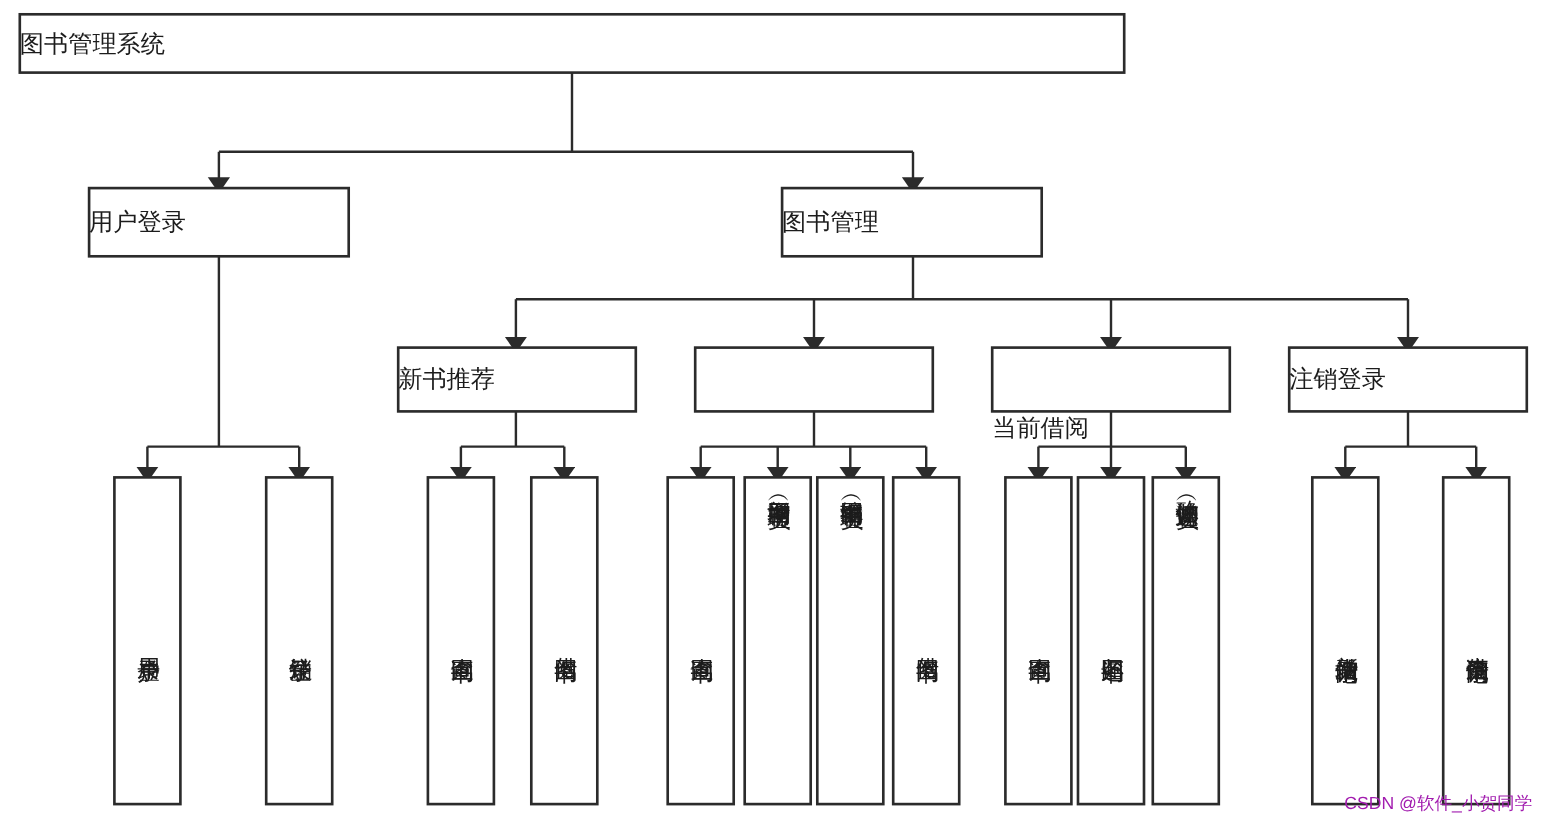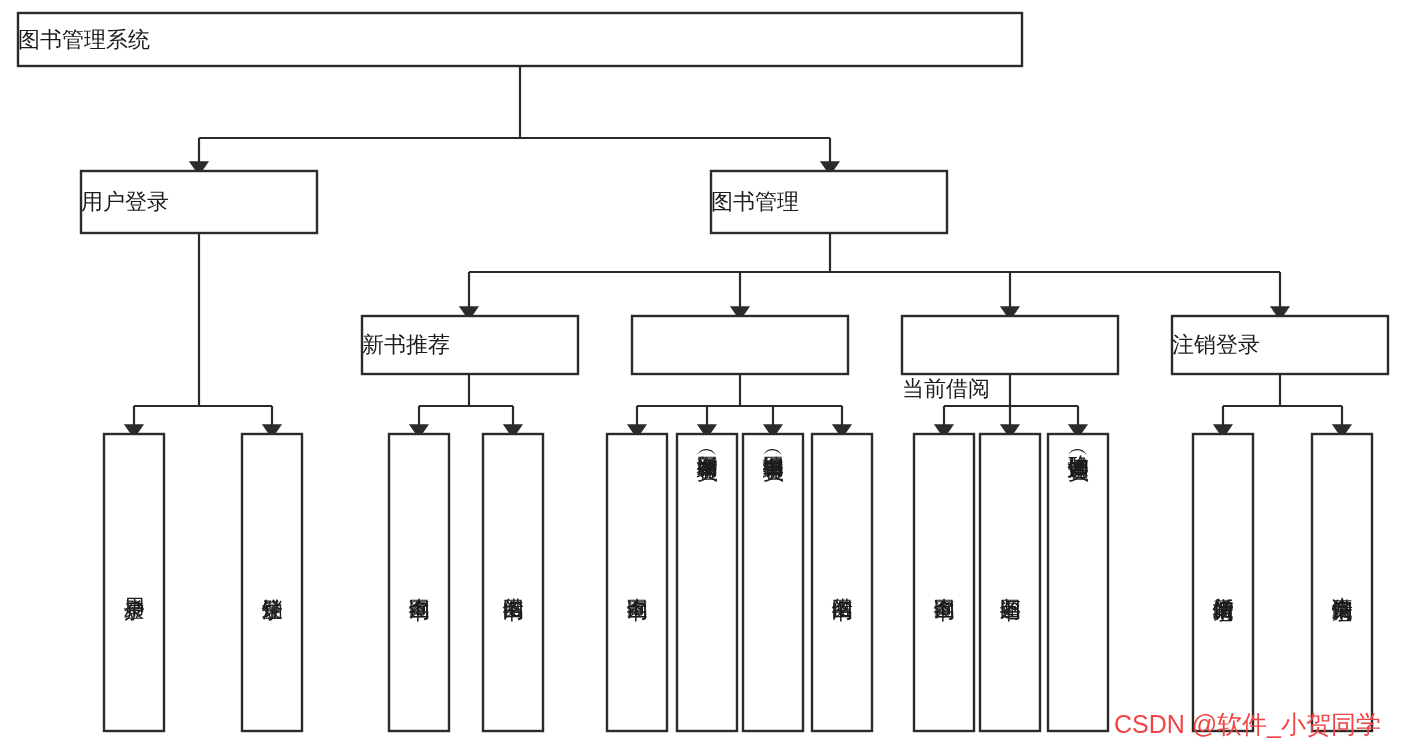--- a/index.html
+++ b/index.html
@@ -61,24 +61,24 @@
     pointer-events: none;
   }
   .hlabel-text {
     font-family: "Liberation Sans", "DejaVu Sans", sans-serif;
     font-size: 22px;
     color: #1c1c1c;
     white-space: nowrap;
   }
   .watermark {
     position: absolute;
-    right: 24px;
+    right: 12px;
     bottom: 6px;
-    color: #ef4444;
-    font-size: 25px;
+    color: #a21caf;
+    font-size: 16px;
     font-family: "Liberation Sans", "DejaVu Sans", sans-serif;
     white-space: nowrap;
   }
 </style>
 </head>
 <body>
 
 <div id="diagram-root">
 
   <svg class="canvas" viewBox="0 0 1405 747">

